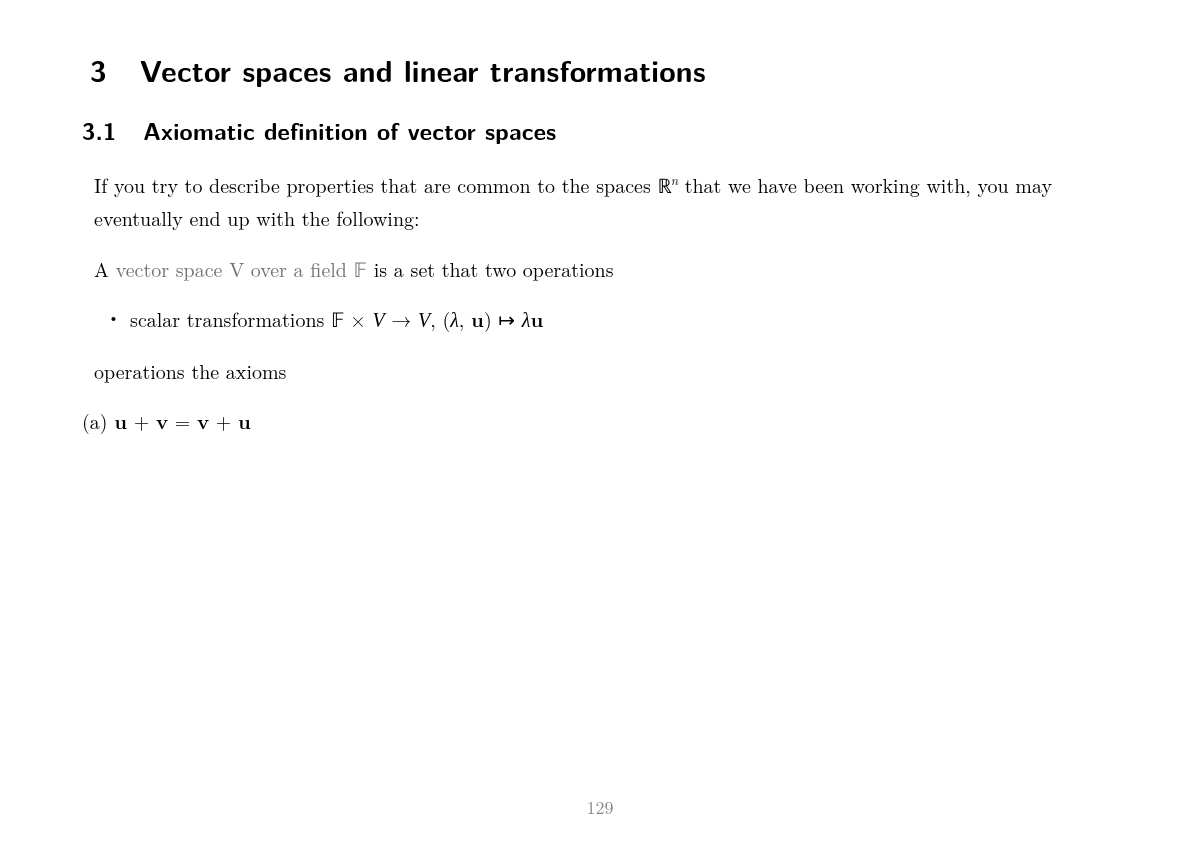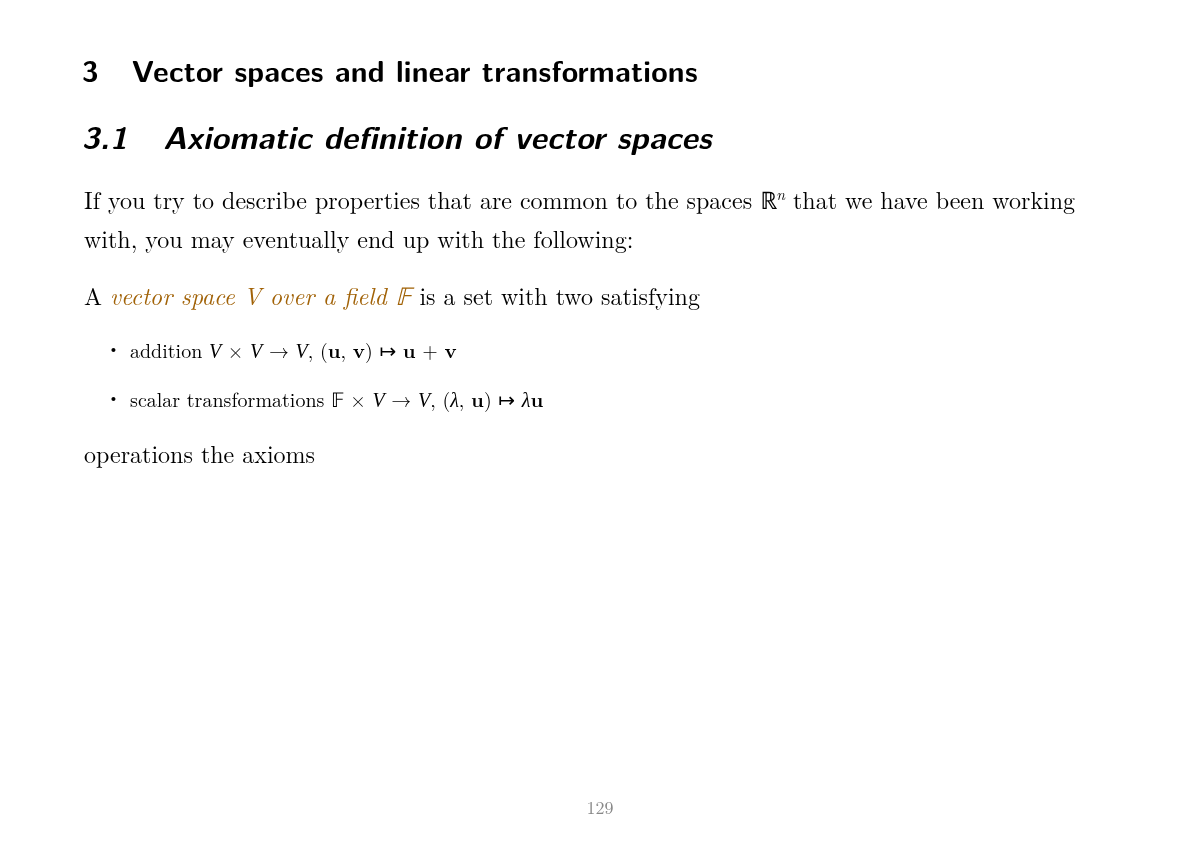--- a/index.html
+++ b/index.html
@@ -13,39 +13,37 @@
     overflow: hidden;
     position: relative;
   }
   .page {
     padding: 48px 82px 0 82px;
   }
   h1.section {
     font-family: "Latin Modern Sans", "Computer Modern Sans", Helvetica, Arial, sans-serif;
     font-weight: 700;
     font-size: 30px;
-    margin: 0 0 22px 0;
+    margin: 0 0 22px 8px;
     letter-spacing: 0.2px;
   }
   h2.subsection {
     font-family: "Latin Modern Sans", "Computer Modern Sans", Helvetica, Arial, sans-serif;
     font-weight: 700;
-    font-size: 32px;
+    font-size: 24px;
     margin: 0 0 22px 0;
     letter-spacing: 0.2px;
-    font-style: italic;
   }
   p.body {
-    font-size: 24px;
+    font-size: 20px;
     line-height: 1.55;
-    margin: 0 0 20px 2px;
+    margin: 0 0 20px 12px;
   }
   .blue {
-    color: #a16207;
-    font-style: italic;
+    color: #737373;
   }
   .math-it { font-style: italic; font-family: Georgia, "Times New Roman", serif; }
   .bb { font-family: Georgia, serif; letter-spacing: -1px; } 
   .sup { font-size: 0.65em; vertical-align: super; font-style: italic; }
   ul.ops {
     list-style: none;
     padding: 0 0 0 48px;
     margin: 0 0 20px 0;
   }
   ul.ops li {
@@ -87,31 +85,31 @@
 
   <h2 class="subsection">
     <span>3.1</span>&nbsp;&nbsp;<span>Axiomatic definition of vector spaces</span>
   </h2>
 
   <p class="body">
     <span>If you try to describe properties that are common to the spaces </span><span class="bb">ℝ</span><span class="sup">n</span><span> that we have been working with, you may eventually end up with the following:</span>
   </p>
 
   <p class="body">
-    <span>A </span><span class="blue">vector space V  over a field 𝔽</span><span> is a set with two satisfying</span>
+    <span>A </span><span class="blue">vector space V  over a field 𝔽</span><span> is a set that two operations</span>
   </p>
 
   <ul class="ops">
-    <li>
-      <span>addition </span><span class="math-it">V</span><span> × </span><span class="math-it">V</span><span> → </span><span class="math-it">V</span><span>, (</span><span class="bold">u</span><span>, </span><span class="bold">v</span><span>)</span><span> ↦ </span><span class="bold">u</span><span> + </span><span class="bold">v</span>
-    </li>
     <li>
       <span>scalar transformations </span><span class="bb">𝔽</span><span> × </span><span class="math-it">V</span><span> → </span><span class="math-it">V</span><span>, (</span><span class="math-it">λ</span><span>, </span><span class="bold">u</span><span>)</span><span> ↦ </span><span class="math-it">λ</span><span class="bold">u</span>
     </li>
   </ul>
 
   <p class="body">operations the axioms</p>
 
+  <div class="axiom">
+    <span>(a) </span><span class="bold">u</span><span> + </span><span class="bold">v</span><span> = </span><span class="bold">v</span><span> + </span><span class="bold">u</span>
+  </div>
 
 
 </div>
 
 <div class="page-number">129</div>
 
 </body></html>

